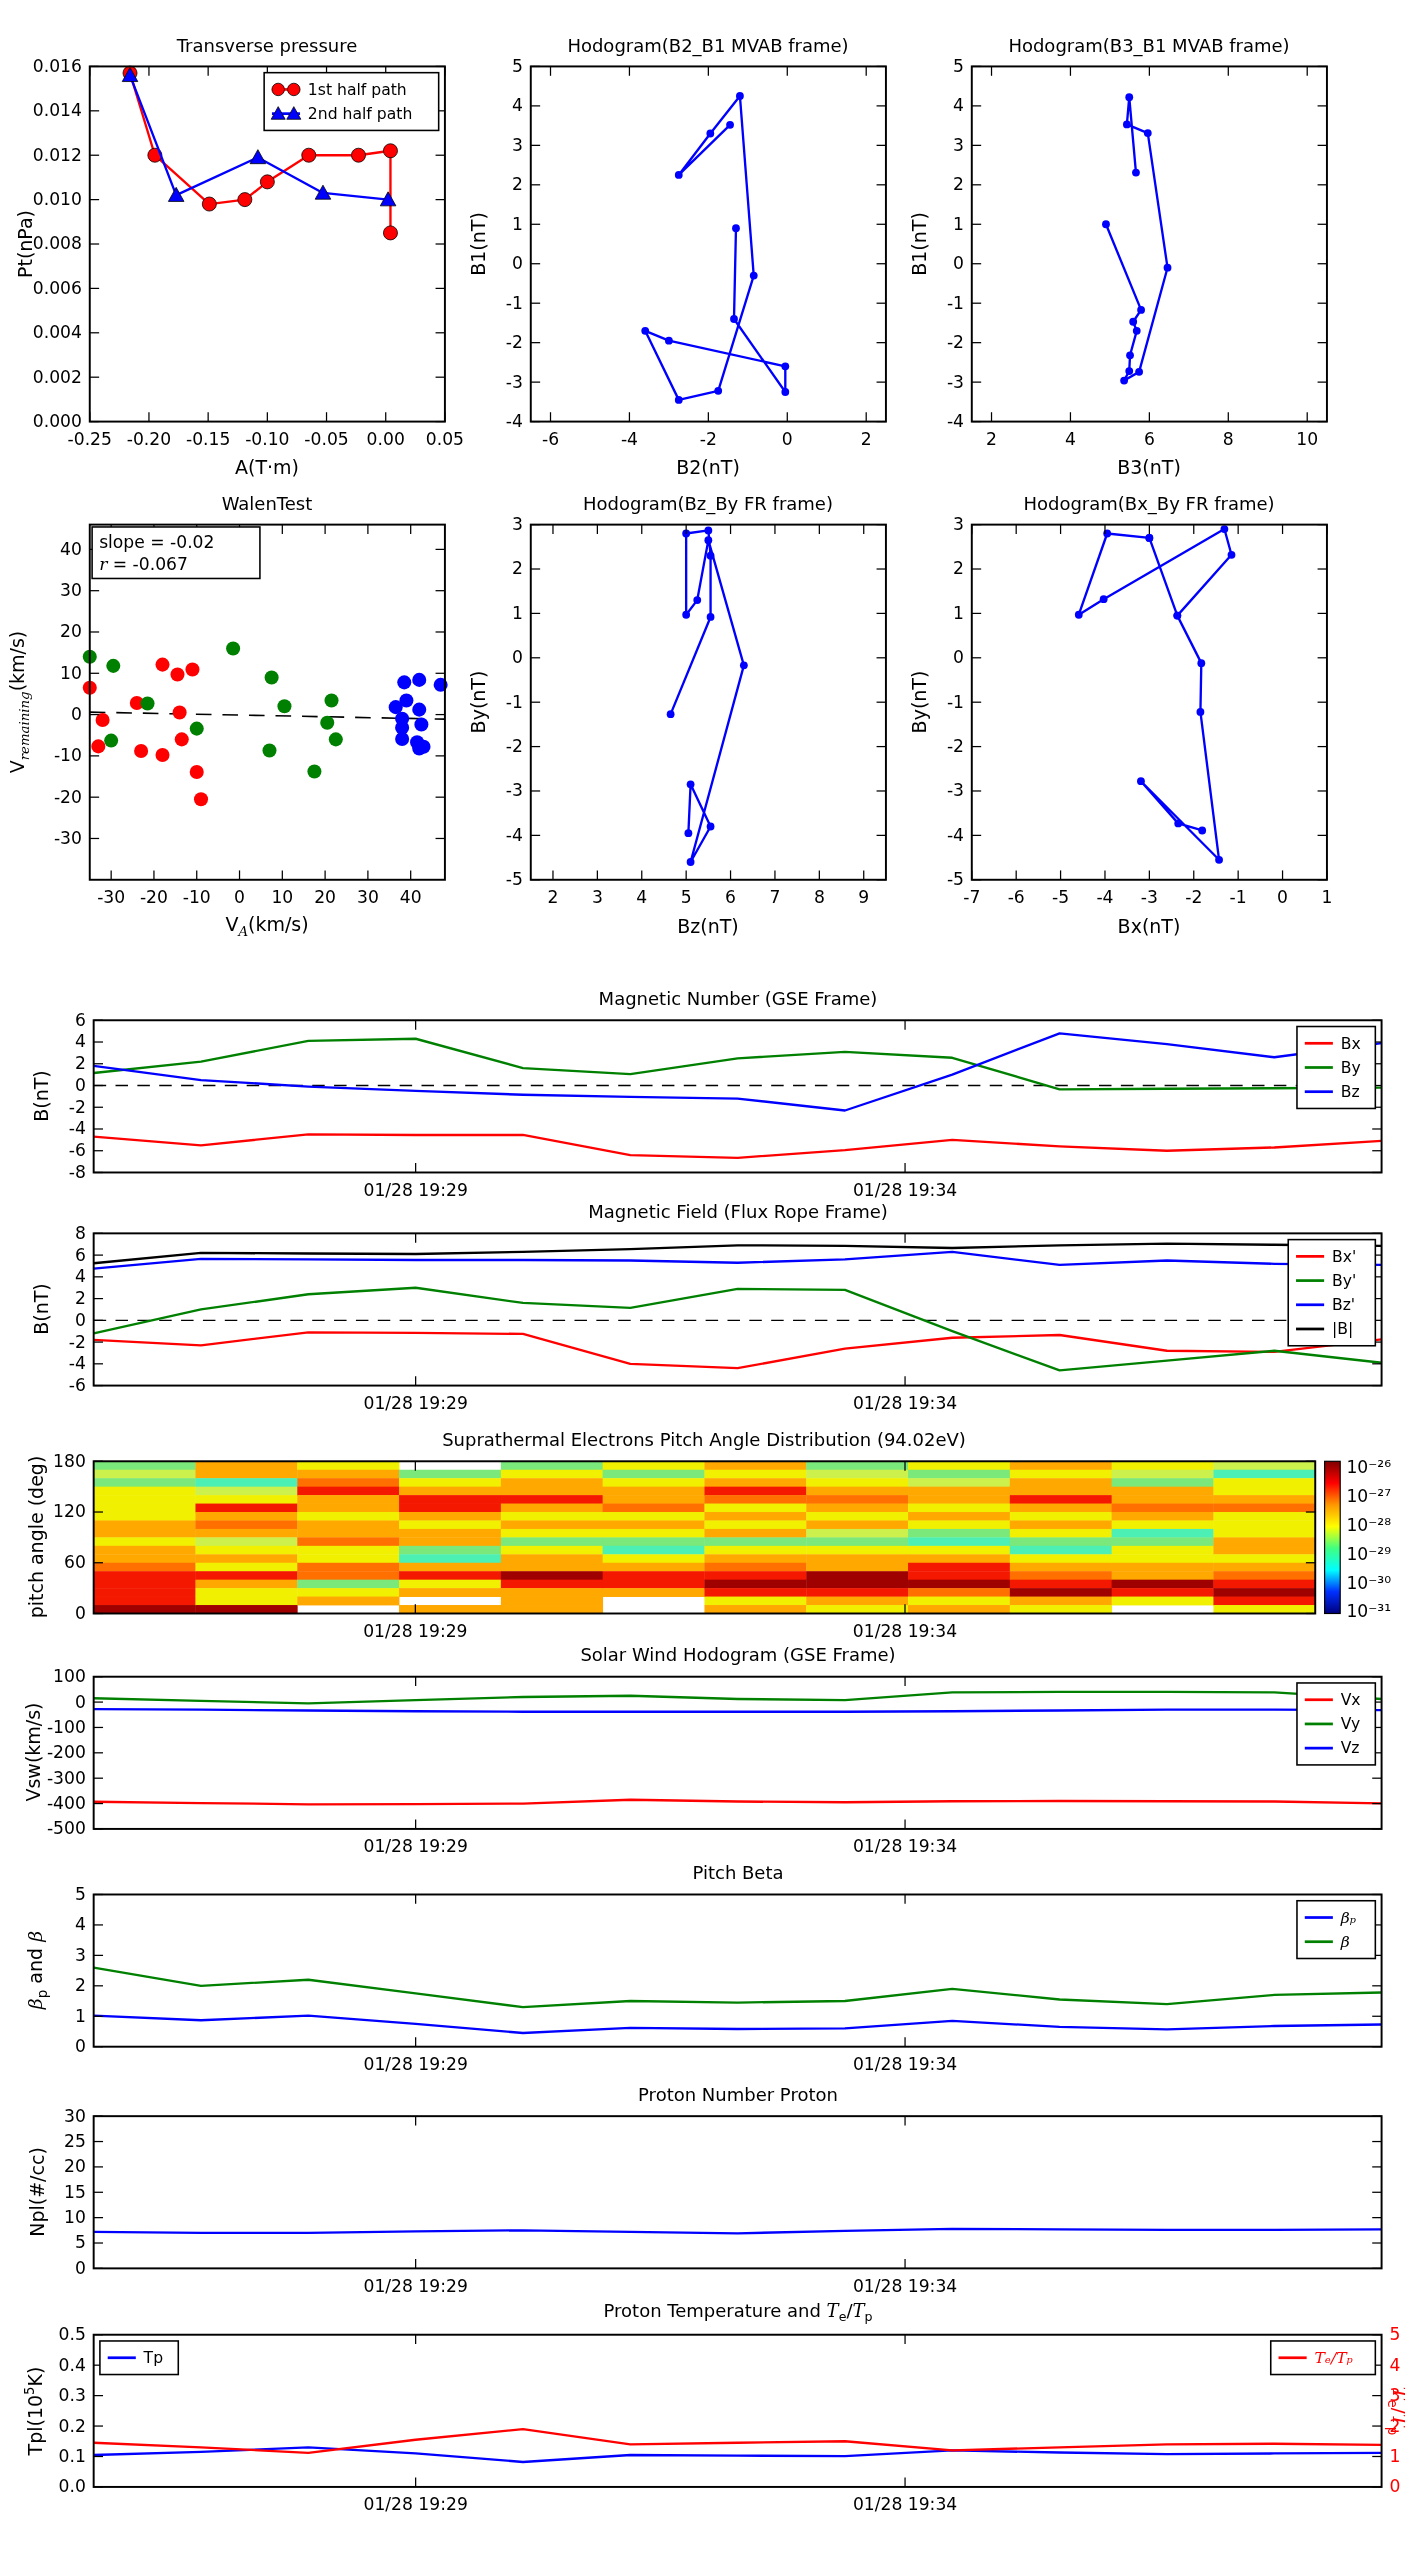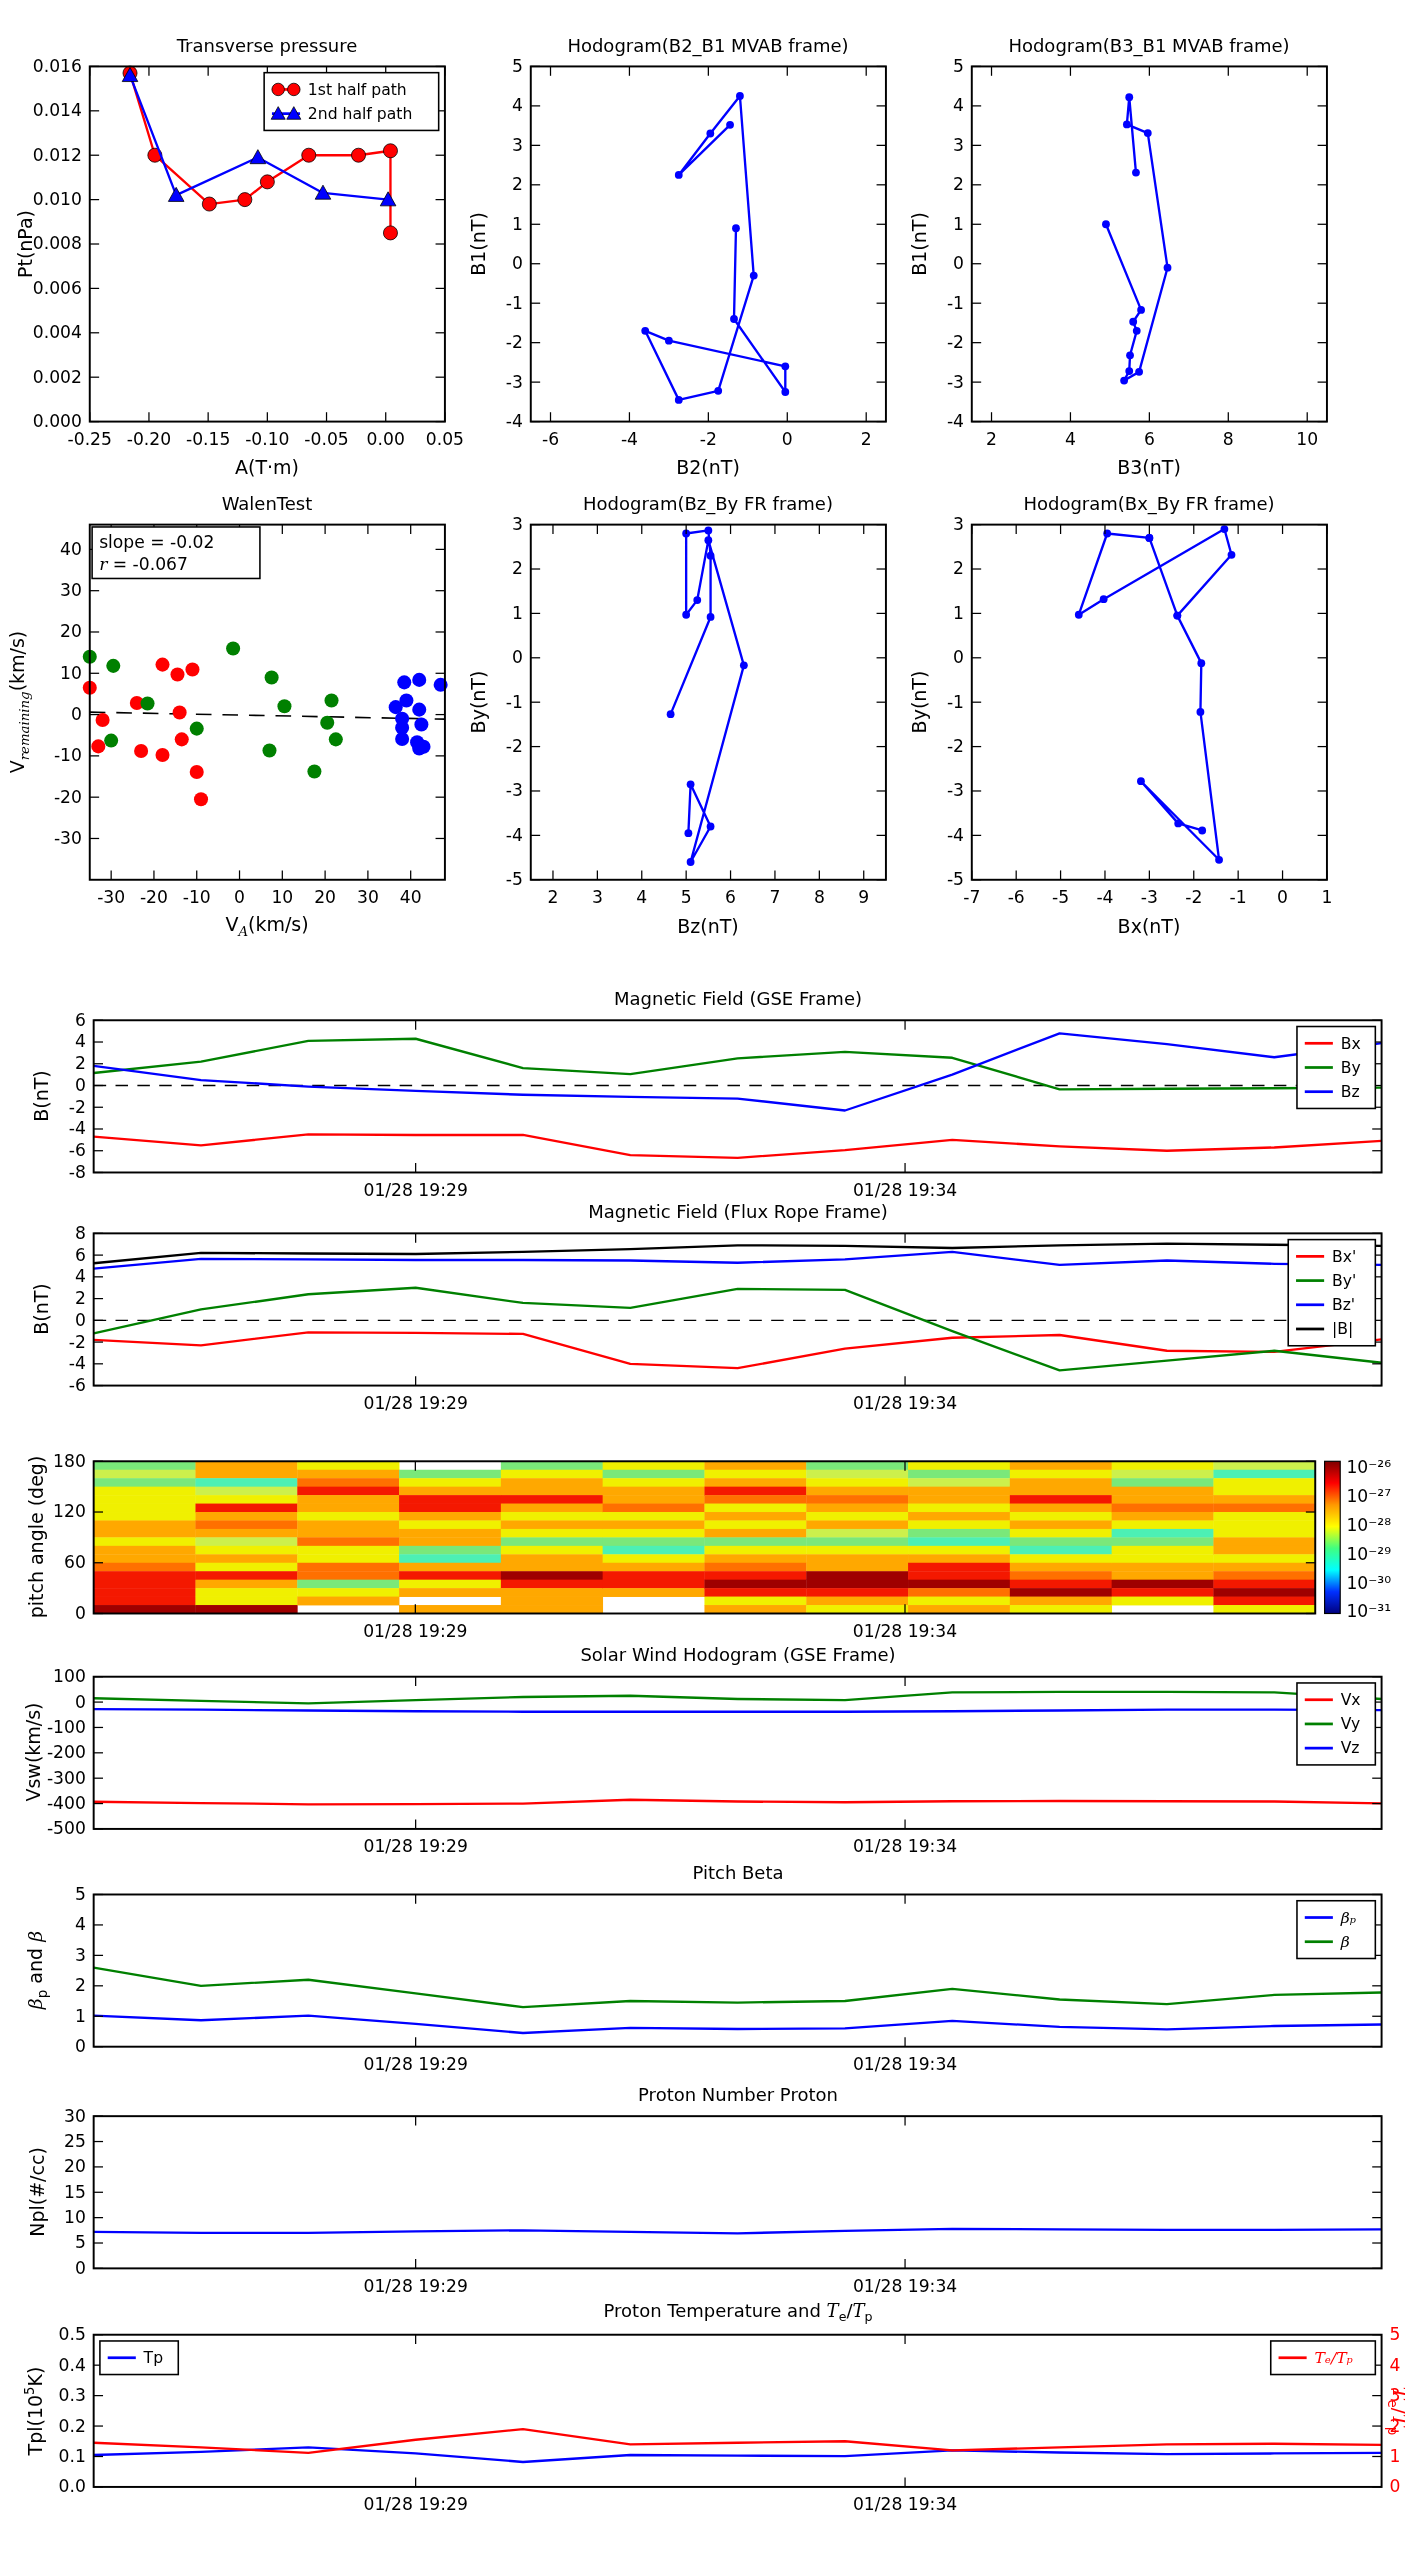--- a/index.html
+++ b/index.html
@@ -943,22 +943,23 @@
         <text x="1684" y="3027.3" font-family="DejaVu Serif, serif" font-size="20" fill="#ff0000" font-style="italic">Tₑ/Tₚ</text>
       </g>
     </svg>
 
   <div class="lbl title" style="left:267px;top:45px">Transverse pressure</div>
   <div class="lbl title" style="left:708px;top:45px">Hodogram(B2_B1 MVAB frame)</div>
   <div class="lbl title" style="left:1149px;top:45px">Hodogram(B3_B1 MVAB frame)</div>
   <div class="lbl title" style="left:267px;top:503px">WalenTest</div>
   <div class="lbl title" style="left:708px;top:503px">Hodogram(Bz_By FR frame)</div>
   <div class="lbl title" style="left:1149px;top:503px">Hodogram(Bx_By FR frame)</div>
-  <div class="lbl title" style="left:738px;top:998px">Magnetic Field (GSE Frame)</div>
+  <div class="lbl title" style="left:738px;top:998px">Magnetic Number (GSE Frame)</div>
   <div class="lbl title" style="left:738px;top:1211px">Magnetic Field (Flux Rope Frame)</div>
+  <div class="lbl title" style="left:704px;top:1439px">Suprathermal Electrons Pitch Angle Distribution (94.02eV)</div>
   <div class="lbl title" style="left:738px;top:1654px">Solar Wind Hodogram (GSE Frame)</div>
   <div class="lbl title" style="left:738px;top:1872px">Pitch Beta</div>
   <div class="lbl title" style="left:738px;top:2094px">Proton Number Proton</div>
   <div class="lbl title" style="left:738px;top:2312px">Proton Temperature and <i>T</i><sub>e</sub>/<i>T</i><sub>p</sub></div>
 
   <div class="lbl" style="left:267px;top:467px">A(T·m)</div>
   <div class="lbl" style="left:708px;top:467px">B2(nT)</div>
   <div class="lbl" style="left:1149px;top:467px">B3(nT)</div>
   <div class="lbl" style="left:267px;top:926px">V<sub><i>A</i></sub>(km/s)</div>
   <div class="lbl" style="left:708px;top:926px">Bz(nT)</div>

